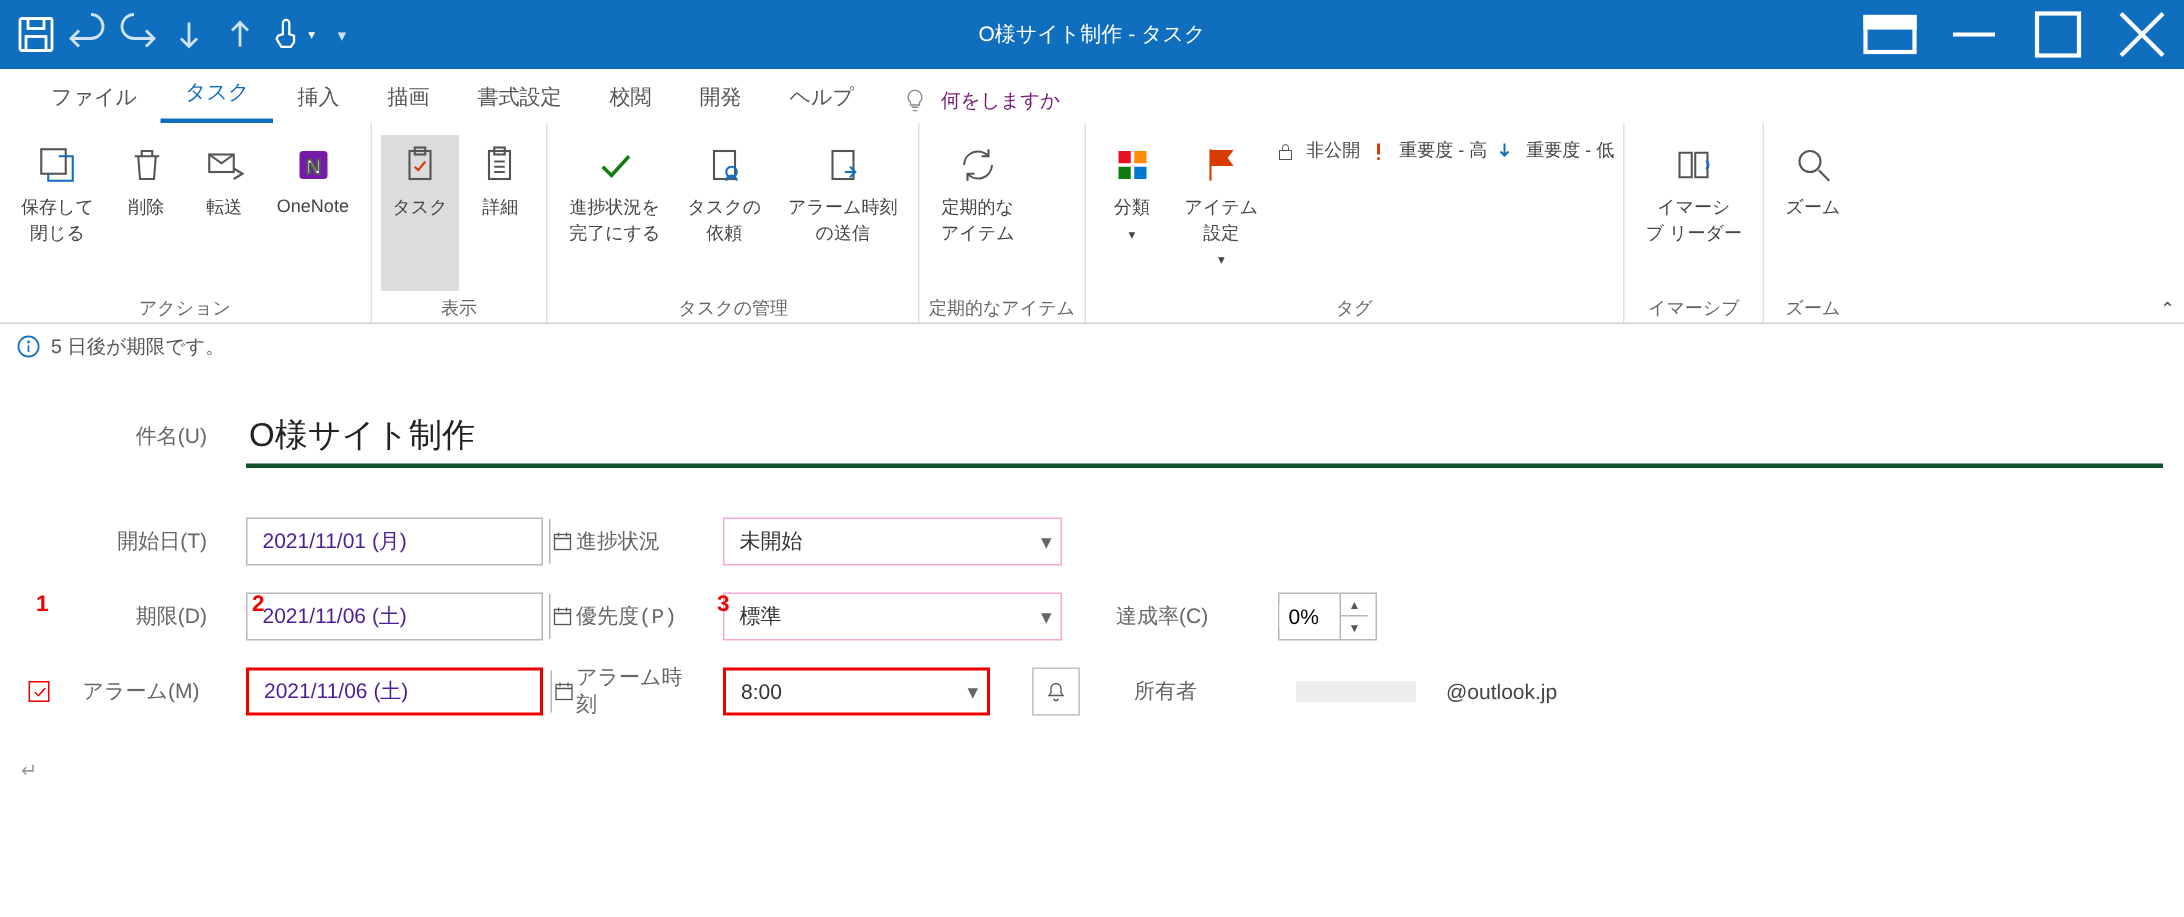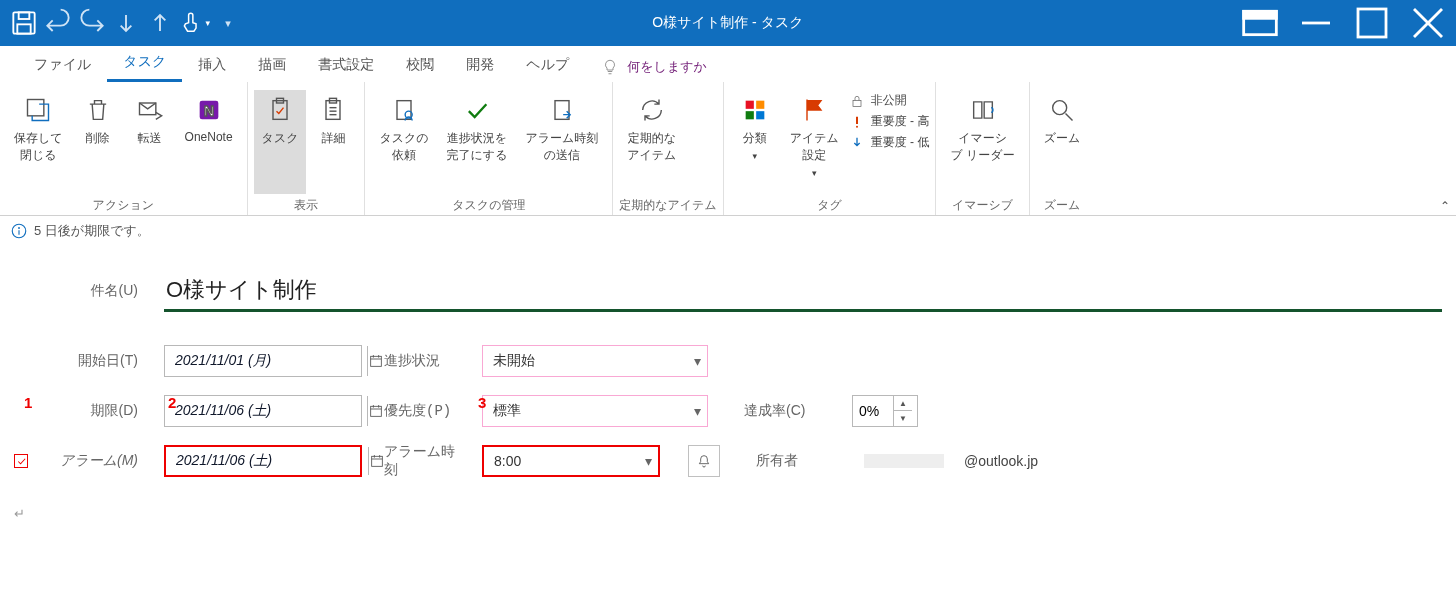--- a/index.html
+++ b/index.html
@@ -25,39 +25,39 @@
 
     
     .ribbon { display: flex; border-bottom: 1px solid #d0d0d0; height: 134px; position: relative; }
     .rgroup { display: flex; flex-direction: column; border-right: 1px solid #e0e0e0; padding: 4px 6px 0; }
     .rgroup-items { flex: 1; display: flex; align-items: flex-start; gap: 2px; padding-top: 4px; }
     .rgroup-label { text-align: center; font-size: 12px; color: #666; padding: 3px 0 4px; }
     .rbtn { display: flex; flex-direction: column; align-items: center; justify-content: flex-start; padding: 4px 8px; gap: 4px; min-width: 50px; font-size: 12px; color: #444; text-align: center; min-height: 104px; }
     .rbtn.selected { background: #dcdcdc; }
     .rbtn .ico { width: 32px; height: 32px; display: flex; align-items: center; justify-content: center; }
     .rbtn .ico svg { width: 28px; height: 28px; stroke: #555; fill: none; stroke-width: 1.2; }
-    .tag-stack { display: flex; flex-direction: column; gap: 4px; padding-top: 2px; font-size: 12px; color: #444; }
+    .tag-stack { display: flex; gap: 4px; padding-top: 2px; font-size: 12px; color: #444; }
     .tag-row { display: flex; align-items: center; gap: 6px; }
     .tag-row svg { width: 16px; height: 16px; }
     .collapse-arrow { position: absolute; right: 6px; bottom: 2px; font-size: 12px; color: #555; }
 
     
     .infobar { display: flex; align-items: center; gap: 6px; padding: 6px 10px; color: #555; font-size: 13px; }
     .infobar svg { width: 18px; height: 18px; stroke: #106ebe; fill: none; stroke-width: 1.5; }
 
     
     .form-area { padding: 20px 14px 0 14px; }
     .form-row { display: flex; align-items: center; min-height: 50px; }
     .form-label { width: 150px; text-align: right; color: #666; font-size: 14px; padding-right: 26px; }
     .subject-input { flex: 1; border: none; border-bottom: 3px solid #14532d; font-size: 22px; padding: 6px 2px; color: #222; outline: none; }
 
     .cols { display: flex; align-items: center; gap: 18px; }
     .date-field { display: flex; align-items: center; width: 198px; height: 32px; border: 1px solid #b8b8b8; }
     .date-field.redbox { border: 2px solid #e00; }
-    .date-field input { flex: 1; border: none; padding: 0 10px; font-size: 14px; outline: none; color: #0f172a; background: transparent; font-style: italic; }
+    .date-field input { flex: 1; border: none; padding: 0 10px; font-size: 14px; outline: none; color: #4c1d95; background: transparent; }
     .cal-btn { width: 30px; height: 100%; border-left: 1px solid #b8b8b8; display: flex; align-items: center; justify-content: center; }
     .cal-btn svg { width: 16px; height: 16px; stroke: #555; fill: none; stroke-width: 1.3; }
 
     .mid-label { width: 80px; color: #666; font-size: 14px; margin-left: 4px; font-family: Liberation Mono, monospace; }
     .sel-field { display: flex; align-items: center; width: 226px; height: 32px; border: 1px solid #f9a8d4; padding-left: 10px; font-size: 14px; justify-content: space-between; padding-right: 6px; }
     .sel-field.redbox { border: 2px solid #e00; width: 178px; }
     .sel-field .chev { color: #666; }
 
     .end-label { color: #666; font-size: 14px; margin-left: 18px; width: 90px; }
     .spinner { display: flex; align-items: center; width: 66px; height: 32px; border: 1px solid #b8b8b8; }
@@ -231,36 +231,36 @@
         </div>
     </div>
     <div class="rgroup-label">表示</div>
   </div>
 
   <div class="rgroup">
     <div class="rgroup-items">
       <div class="rbtn">
           <div class="ico">
             <svg viewBox="0 0 24 24">
+              <path d="M5 13l5 5L20 7" stroke="#107c10" stroke-width="2"></path>
+            </svg>
+          </div>
+          <span style="white-space:pre-line;">進捗状況を
+完了にする</span>
+        </div>
+      <div class="rbtn">
+          <div class="ico">
+            <svg viewBox="0 0 24 24">
               <rect x="6" y="4" width="12" height="16"></rect>
               <circle cx="16" cy="16" r="3" stroke="#106ebe"></circle>
               <path d="M13 21c0-2 2-3 3-3s3 1 3 3" stroke="#106ebe"></path>
             </svg>
           </div>
           <span style="white-space:pre-line;">タスクの
 依頼</span>
-        </div>
-      <div class="rbtn">
-          <div class="ico">
-            <svg viewBox="0 0 24 24">
-              <path d="M5 13l5 5L20 7" stroke="#107c10" stroke-width="2"></path>
-            </svg>
-          </div>
-          <span style="white-space:pre-line;">進捗状況を
-完了にする</span>
         </div>
       <div class="rbtn">
           <div class="ico">
             <svg viewBox="0 0 24 24">
               <rect x="6" y="4" width="12" height="16"></rect>
               <path d="M13 16l6 0M16 13l3 3-3 3" stroke="#106ebe"></path>
             </svg>
           </div>
           <span style="white-space:pre-line;">アラーム時刻
 の送信</span>
@@ -434,21 +434,21 @@
         <input value="0%" style="">
         <div class="spin-btns">
             <div>▲</div>
             <div>▼</div>
           </div>
       </div>
     </div>
   </div>
 
   <div class="form-row">
-    <div class="form-label" style="display:flex;justify-content:space-between;align-items:center;gap:22px;font-style:italic;">
+    <div class="form-label" style="display:flex;justify-content:center;align-items:center;gap:22px;">
       <div class="alarm-check">
           <svg viewBox="0 0 24 24">
             <path d="M5 12l5 5L20 6"></path>
           </svg>
         </div>
       <span>アラーム(M)</span>
     </div>
     <div class="cols">
       <div class="date-field redbox">
         <input value="2021/11/06 (土)" style="">

